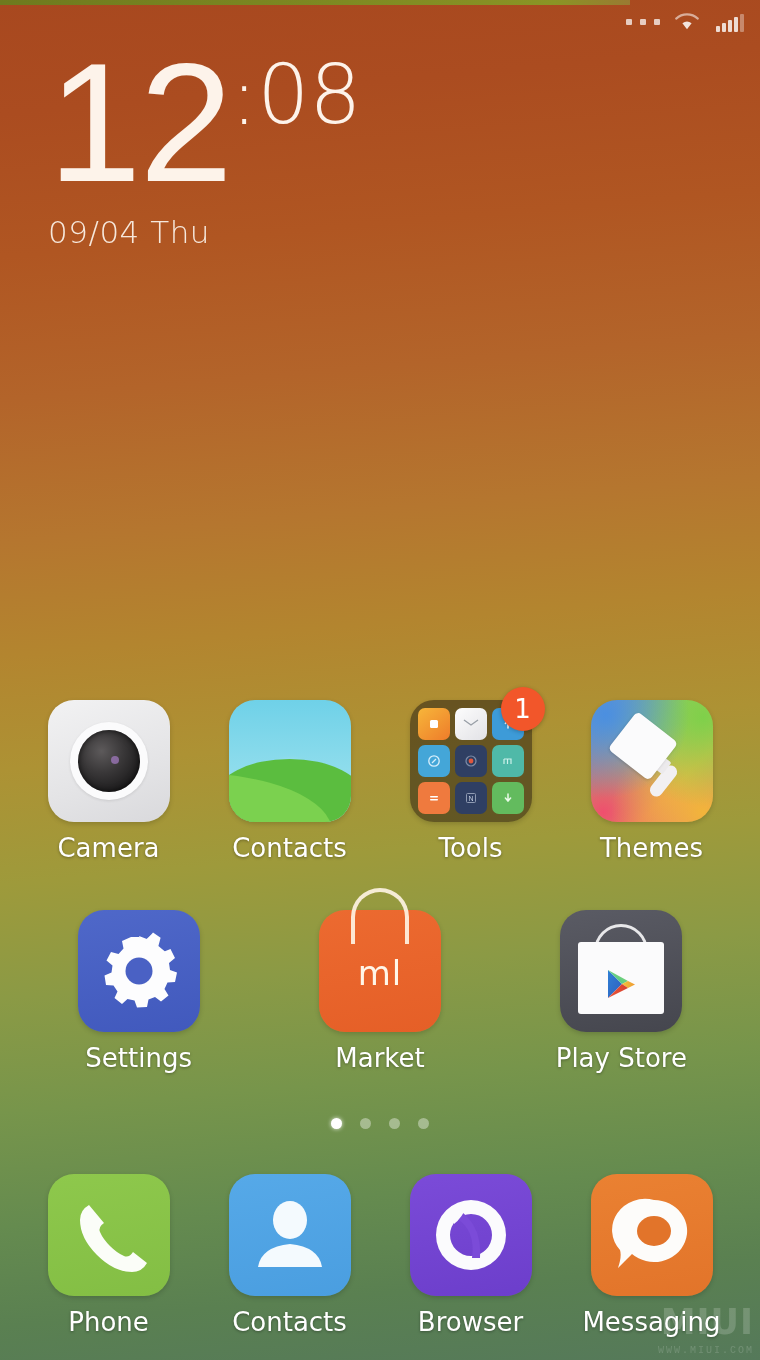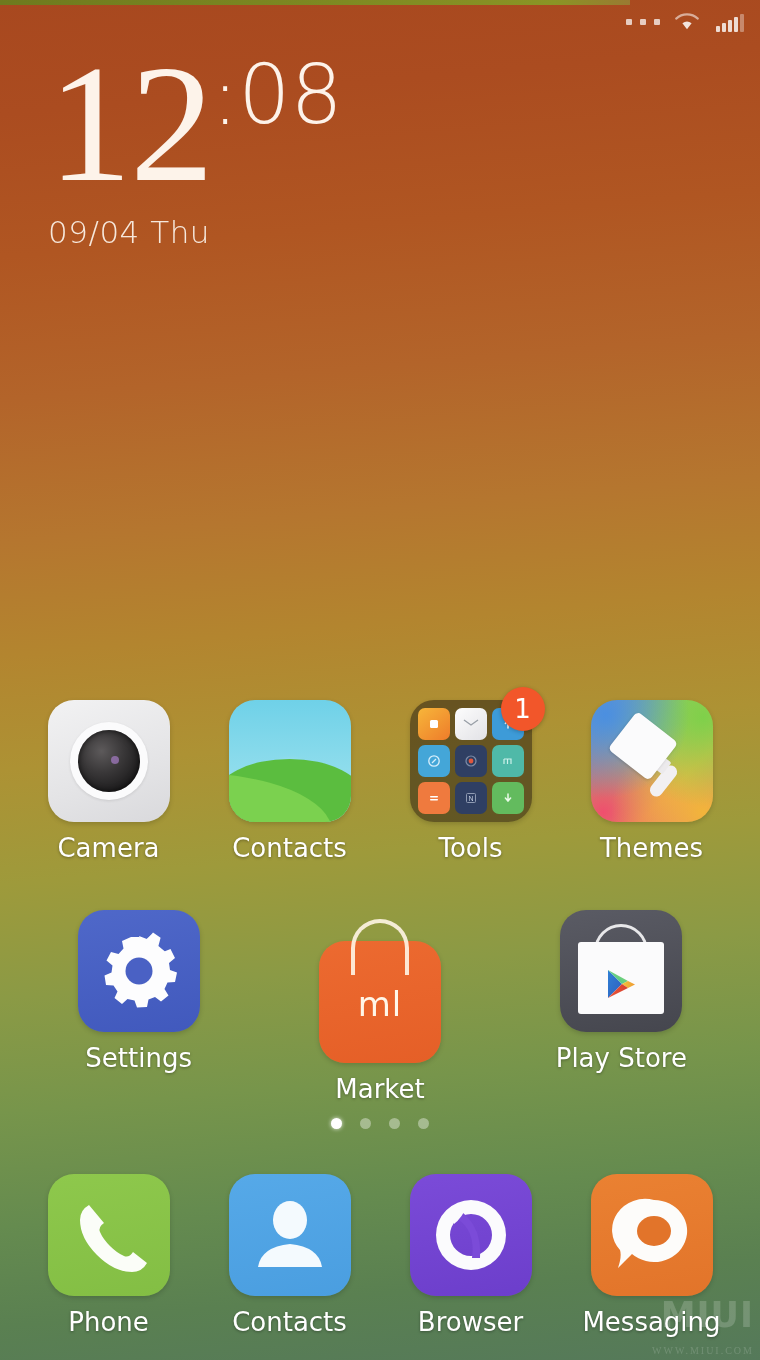--- a/index.html
+++ b/index.html
@@ -88,21 +88,21 @@
     display: flex;
     align-items: flex-start;
     line-height: 1;
   }
   #clock-hours {
     font-size: 168px;
     font-weight: 300;
     color: #fdf3ea;
     letter-spacing: -2px;
     line-height: 0.95;
-    font-family: Liberation Serif, serif;
+    font-family: Liberation Sans, sans-serif;
     font-stretch: condensed;
   }
   #clock-sep {
     font-size: 78px;
     font-weight: 300;
     color: #fdf3ea;
     margin-top: 22px;
     line-height: 0.8;
     font-family: "DejaVu Sans", sans-serif;
   }
@@ -293,21 +293,20 @@
     border-radius: 7px;
   }
 
   
   #icon-settings { background: linear-gradient(170deg, #4f68c9 0%, #4159bd 100%); }
 
   
   #icon-market {
     background: linear-gradient(170deg, #ec6a30 0%, #e55f27 100%);
     overflow: visible;
-    margin-top: 31px;
   }
   #icon-market .handle {
     position: absolute;
     left: 50%; top: -22px;
     width: 58px; height: 56px;
     margin-left: -29px;
     border: 4px solid rgba(255,245,230,0.9);
     border-bottom: none;
     border-radius: 30px 30px 0 0;
     box-sizing: border-box;
@@ -393,22 +392,22 @@
     font-weight: 700;
     color: rgba(255,255,255,0.18);
     letter-spacing: 1px;
     line-height: 1;
     font-family: "DejaVu Sans", sans-serif;
   }
   #watermark-sub {
     font-size: 10px;
     color: rgba(255,255,255,0.16);
     letter-spacing: 2px;
-    margin-top: 12px;
-    font-family: Liberation Serif, serif;
+    margin-top: 5px;
+    font-family: Liberation Mono, monospace;
   }
 </style>
 </head>
 <body>
 
 <div id="screen">
 
   <div id="top-edge-strip"></div>
 
   <div id="status-bar">

